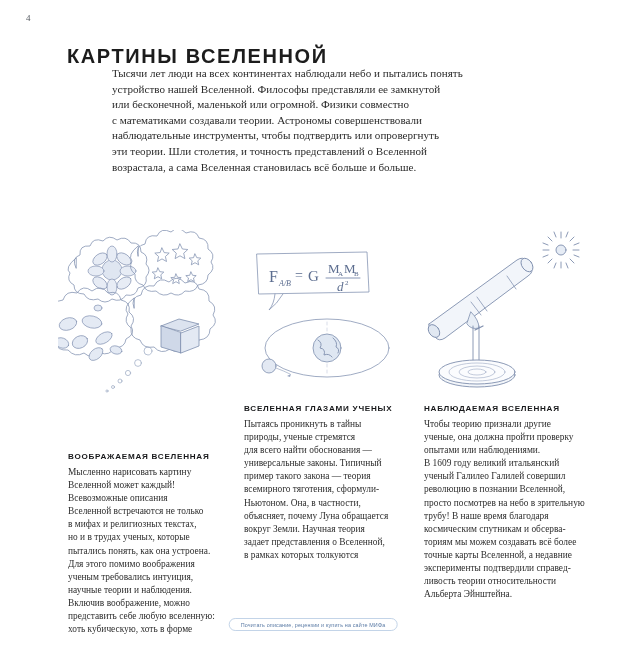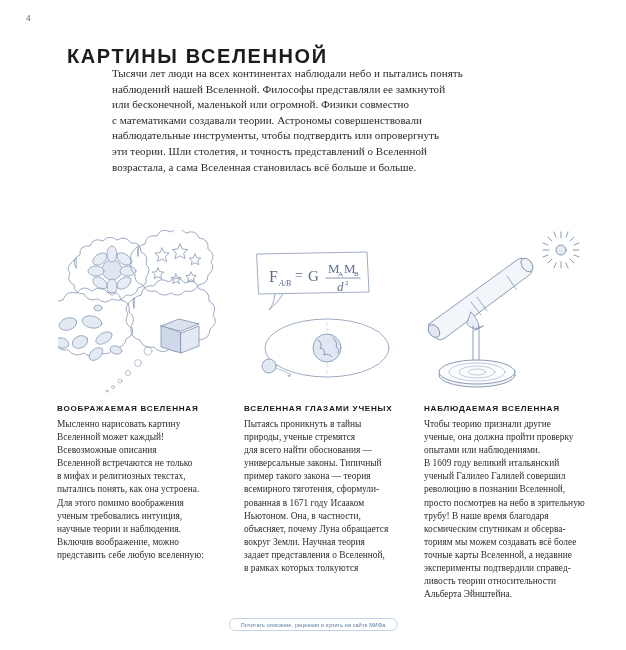--- a/index.html
+++ b/index.html
@@ -39,21 +39,21 @@
   .intro span{display:block;white-space:nowrap;margin-left:44px;}
 
   
   .ill-row{position:absolute;left:0;top:230px;width:626px;height:165px;}
   .ill{position:absolute;top:0;height:165px;}
   .ill svg{display:block;}
 
   
   .cols{position:absolute;left:0;top:404px;width:626px;}
   .col{position:absolute;top:0;width:168px;}
-  .col.c1{left:57px;}
+  .col.c1{left:68px;margin-top:48px;}
   .col.c2{left:244px;width:172px;}
   .col.c3{left:424px;width:176px;}
 
   .col h3{
     margin:0 0 5px 0;
     font-family:"Liberation Sans", sans-serif;
     font-weight:bold;
     font-size:8.1px;
     letter-spacing:0.75px;
     color:#17181a;
@@ -88,21 +88,21 @@
 <body>
 
 <div class="page">
 
   <div class="page-number">4</div>
 
   <h1 class="title">КАРТИНЫ ВСЕЛЕННОЙ</h1>
 
   <div class="intro">
     <span>Тысячи лет люди на всех континентах наблюдали небо и пытались понять</span>
-    <span>наблюдений нашей Вселенной. Философы представляли ее замкнутой</span>
+    <span>устройство нашей Вселенной. Философы представляли ее замкнутой</span>
     <span>или бесконечной, маленькой или огромной. Физики совместно</span>
     <span>с математиками создавали теории. Астрономы совершенствовали</span>
     <span>наблюдательные инструменты, чтобы подтвердить или опровергнуть</span>
     <span>эти теории. Шли столетия, и точность представлений о Вселенной</span>
     <span>возрастала, а сама Вселенная становилась всё больше и больше.</span>
   </div>
 
   <div class="ill-row">
 
     <div class="ill" style="left:58px;width:180px;">
@@ -256,39 +256,40 @@
   <div class="cols">
 
     <div class="col c1">
       <h3>ВООБРАЖАЕМАЯ ВСЕЛЕННАЯ</h3>
       <div class="body">
         <span>Мысленно нарисовать картину</span>
         <span>Вселенной может каждый!</span>
         <span>Всевозможные описания</span>
         <span>Вселенной встречаются не только</span>
         <span>в мифах и религиозных текстах,</span>
+        <span>но и в трудах ученых, которые</span>
         <span>пытались понять, как она устроена.</span>
         <span>Для этого помимо воображения</span>
         <span>ученым требовались интуиция,</span>
         <span>научные теории и наблюдения.</span>
         <span>Включив воображение, можно</span>
         <span>представить себе любую вселенную:</span>
+        <span>хоть кубическую, хоть в форме</span>
       </div>
     </div>
 
     <div class="col c2">
       <h3>ВСЕЛЕННАЯ ГЛАЗАМИ УЧЕНЫХ</h3>
       <div class="body">
         <span>Пытаясь проникнуть в тайны</span>
         <span>природы, ученые стремятся</span>
         <span>для всего найти обоснования —</span>
         <span>универсальные законы. Типичный</span>
         <span>пример такого закона — теория</span>
         <span>всемирного тяготения, сформули-</span>
-        <span>рованная в 1671 году Исааком</span>
         <span>Ньютоном. Она, в частности,</span>
         <span>объясняет, почему Луна обращается</span>
         <span>вокруг Земли. Научная теория</span>
         <span>задает представления о Вселенной,</span>
         <span>в рамках которых толкуются</span>
       </div>
     </div>
 
     <div class="col c3">
       <h3>НАБЛЮДАЕМАЯ ВСЕЛЕННАЯ</h3>

